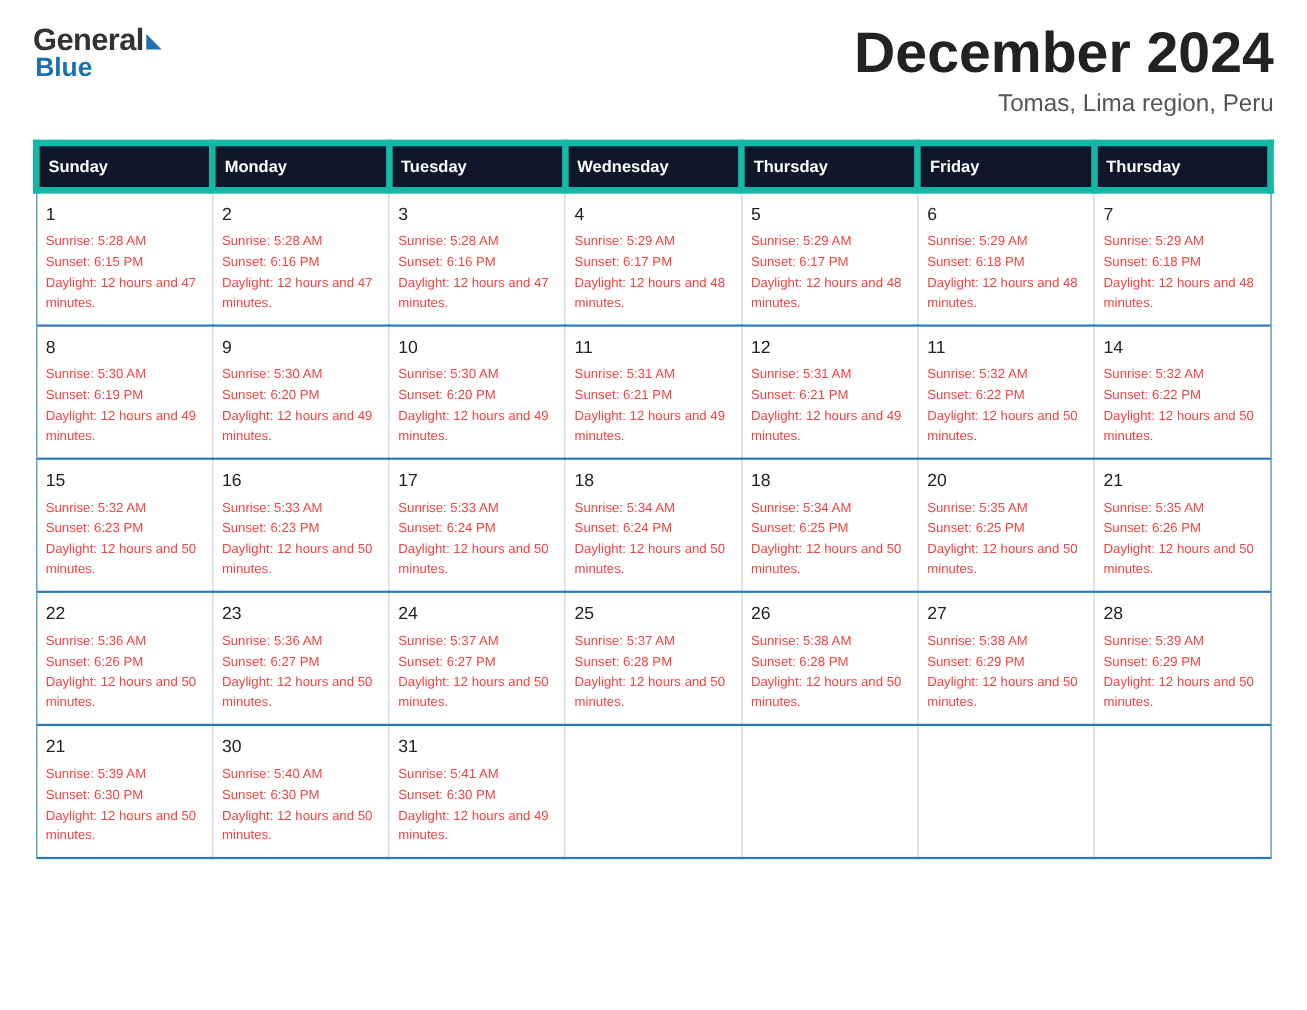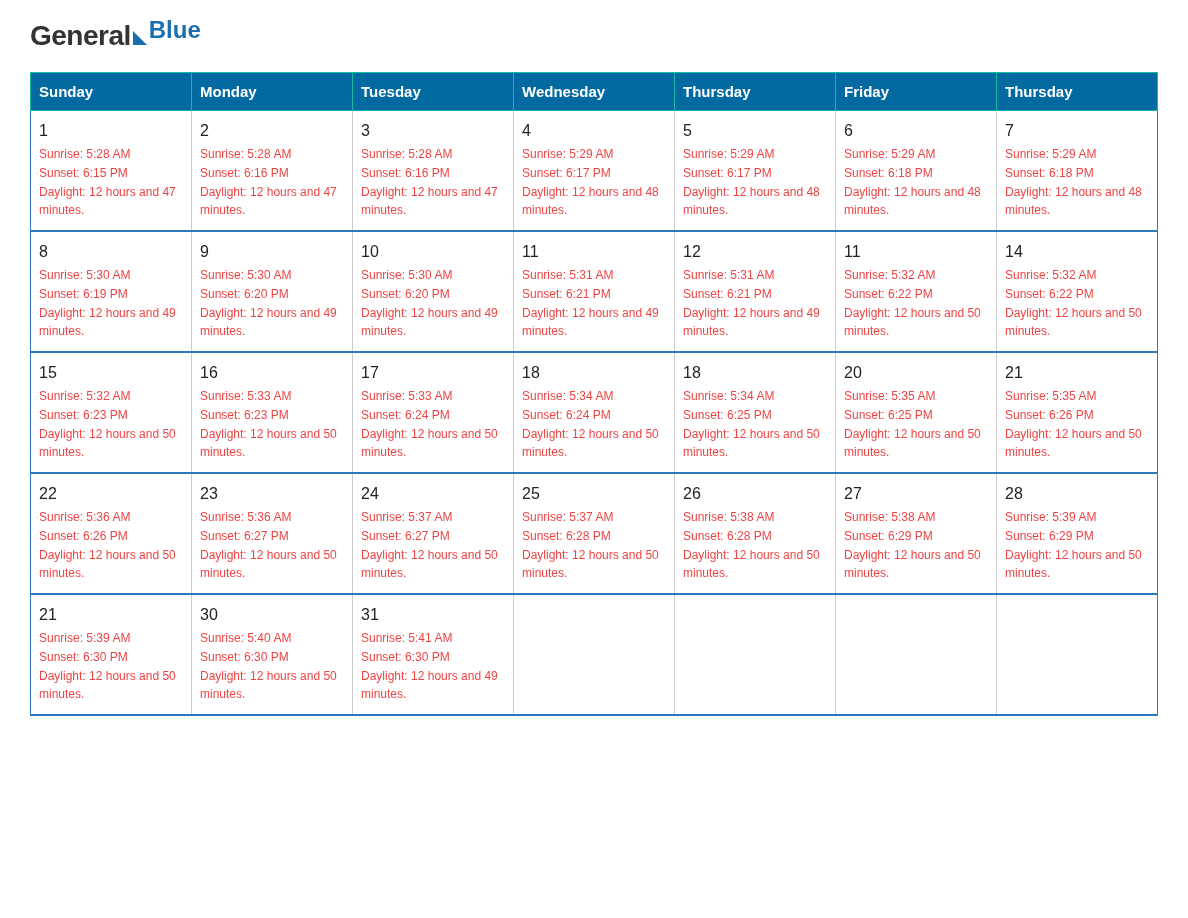--- a/index.html
+++ b/index.html
@@ -11,20 +11,21 @@
       min-height: 918px;
     }
     .header {
       display: flex;
       justify-content: space-between;
       align-items: flex-start;
       margin-bottom: 20px;
     }
     .logo {
       display: flex;
+      flex-direction: column;
       align-items: flex-start;
     }
     .logo-top {
       display: flex;
       align-items: center;
     }
     .logo-general {
       font-size: 28px;
       font-weight: bold;
       color: #333;
@@ -59,27 +60,27 @@
       font-size: 22px;
       color: #555;
       margin-top: 4px;
     }
     table {
       width: 100%;
       border-collapse: collapse;
       table-layout: fixed;
     }
     thead tr th {
-      background-color: #0369a1;
+      background-color: #0f172a;
       color: #fff;
       font-size: 15px;
       font-weight: bold;
       padding: 10px 8px;
       text-align: left;
-      border: 1px solid #14b8a6;
+      border: 6px solid #14b8a6;
     }
     tbody tr {
       border-bottom: 2px solid #2a7abf;
     }
     tbody tr td {
       vertical-align: top;
       padding: 8px 8px 10px 8px;
       border-right: 1px solid #ccc;
       border-left: 1px solid #ccc;
       font-size: 12.5px;
@@ -112,20 +113,24 @@
 </head>
 <body>
 
 <div class="header">
   <div class="logo">
     <div class="logo-top">
       <span class="logo-general">General</span>
       <div class="logo-arrow"></div>
     </div>
     <span class="logo-blue">Blue</span>
+  </div>
+  <div class="title-block">
+    <div class="month-title">December 2024</div>
+    <div class="location-title">Tomas, Lima region, Peru</div>
   </div>
 </div>
 
 <table>
   <thead>
     <tr id="header-row">
     <th>Sunday</th>
         <th>Monday</th>
         <th>Tuesday</th>
         <th>Wednesday</th>

